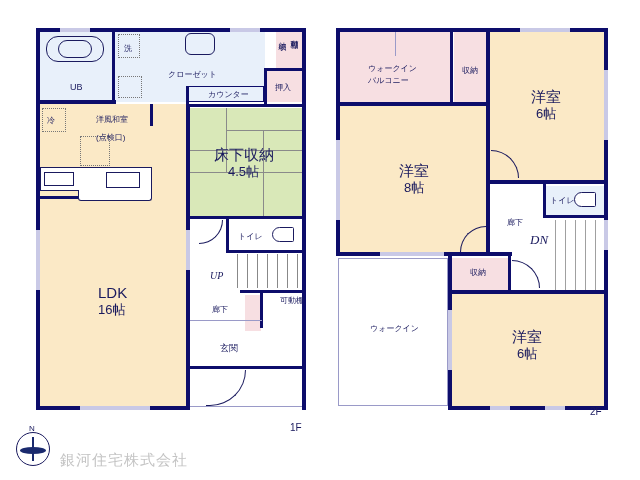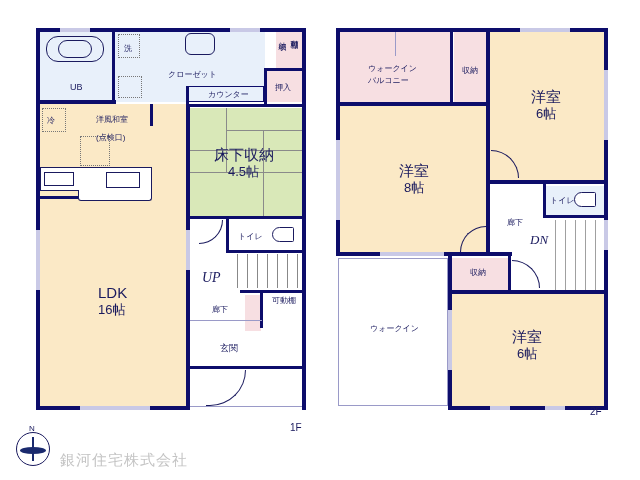--- a/index.html
+++ b/index.html
@@ -99,23 +99,23 @@
   <div class="lbl small" style="left:275px;top:83px;">押入</div>
   <div class="lbl small" style="left:208px;top:90px;">カウンター</div>
   <div class="lbl small" style="left:47px;top:116px;">冷</div>
   <div class="lbl small" style="left:96px;top:115px;">洋風和室</div>
   <div class="lbl small" style="left:96px;top:133px;">(点検口)</div>
   <div class="lbl big" style="left:214px;top:146px;">床下収納</div>
   <div class="lbl" style="left:228px;top:164px;font-size:13px;">4.5帖</div>
   <div class="lbl big" style="left:98px;top:284px;">LDK</div>
   <div class="lbl" style="left:98px;top:302px;font-size:13px;">16帖</div>
   <div class="lbl small" style="left:238px;top:232px;">トイレ</div>
-  <div class="lbl" style="left:202px;top:270px;font-size:14px;font-style:italic;font-family:'Liberation Serif',serif;">UP</div>
+  <div class="lbl" style="left:210px;top:270px;font-size:10px;font-style:italic;font-family:'Liberation Serif',serif;">UP</div>
   <div class="lbl small" style="left:212px;top:305px;">廊下</div>
-  <div class="lbl small" style="left:272px;top:296px;">可動棚</div>
+  <div class="lbl small" style="left:280px;top:296px;">可動棚</div>
   <div class="lbl mid" style="left:220px;top:343px;">玄関</div>
   <div class="lbl" style="left:290px;top:422px;font-size:10px;">1F</div>
 </div>
 
 <div>
   <div class="room" style="left:338px;top:30px;width:114px;height:72px;background:#f7dfe2;"></div>
   <div class="room" style="left:454px;top:30px;width:34px;height:72px;background:#f7dfe2;"></div>
   <div class="room" style="left:490px;top:30px;width:114px;height:152px;background:#fbe9c6;"></div>
   <div class="room" style="left:338px;top:106px;width:150px;height:148px;background:#fbe9c6;"></div>
   <div class="room" style="left:546px;top:186px;width:58px;height:30px;background:#e8f0fa;"></div>

